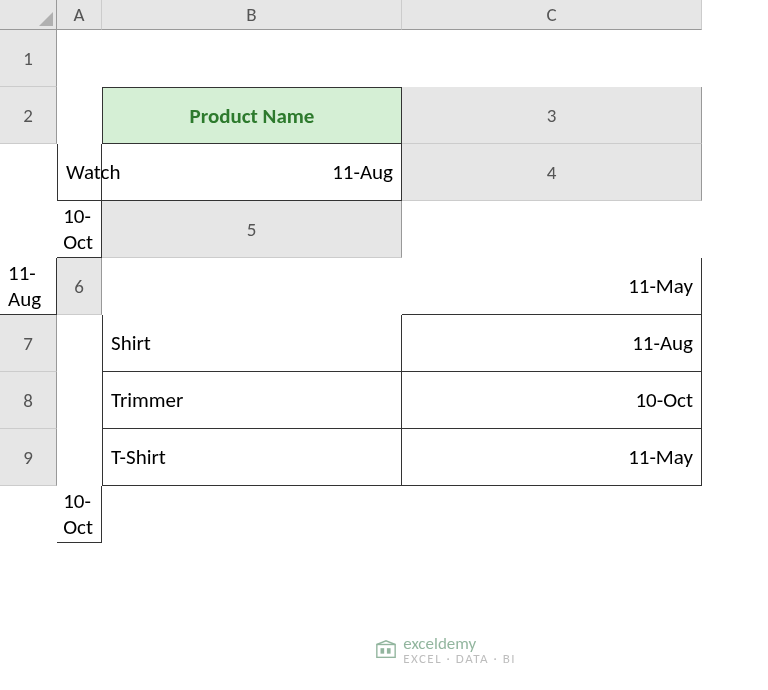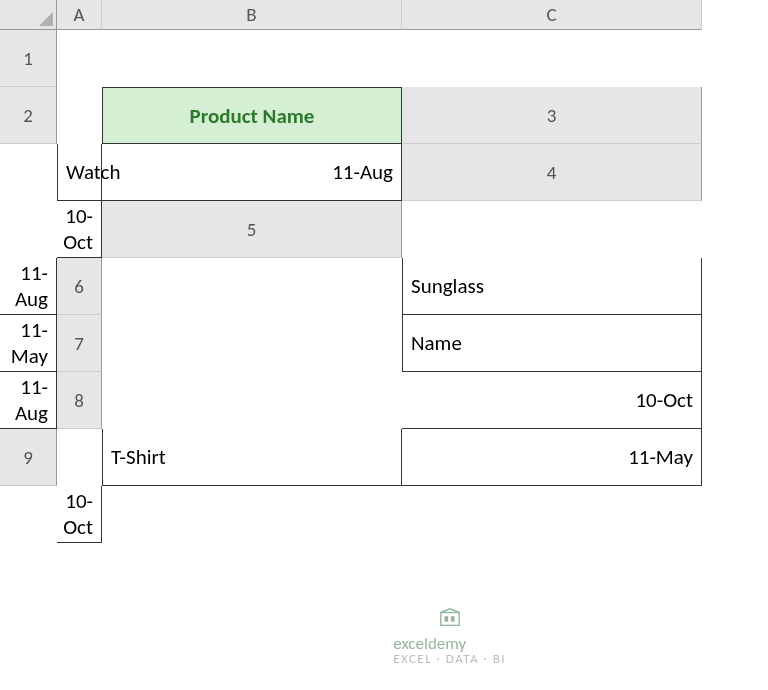--- a/index.html
+++ b/index.html
@@ -57,21 +57,20 @@
       font-size: 19px;
     }
     .cell {
       border-right: 1px solid #e0e0e0;
       border-bottom: 1px solid #e0e0e0;
       display: flex;
       align-items: center;
       padding: 4px 8px;
       font-size: 21px;
       color: #000;
-      text-align: right;
     }
     .cell.empty {
       border-right: none;
       border-bottom: none;
     }
     .table-header {
       background: #d5efd5;
       color: #2d7a2d;
       font-weight: bold;
       justify-content: center;
@@ -87,26 +86,25 @@
     .table-cell.left-col {
       border-right: 1px solid #333;
     }
     .table-cell.right-col {
       justify-content: flex-end;
       border-left: none;
     }
     .watermark {
       position: absolute;
       bottom: 25px;
-      right: 262px;
+      right: 252px;
       display: flex;
       align-items: center;
       gap: 6px;
       opacity: 0.55;
-      flex-direction: column;
     }
     .watermark-icon {
       width: 22px;
       height: 22px;
     }
     .watermark-text {
       display: flex;
       flex-direction: column;
       line-height: 1;
     }
@@ -148,30 +146,30 @@
   <div class="row-header">4</div>
   <div class="cell empty"></div>
   <div class="cell table-cell right-col">10-Oct</div>
 
   <div class="row-header">5</div>
   <div class="cell empty"></div>
   <div class="cell table-cell right-col">11-Aug</div>
 
   <div class="row-header">6</div>
   <div class="cell empty"></div>
-  <div class="cell table-cell left-col">Sunglass</div>
   <div class="cell table-cell right-col">11-May</div>
 
   <div class="row-header">7</div>
   <div class="cell empty"></div>
-  <div class="cell table-cell left-col">Name</div>
+  <div class="cell table-cell left-col">Shirt</div>
   <div class="cell table-cell right-col">11-Aug</div>
 
   <div class="row-header">8</div>
   <div class="cell empty"></div>
+  <div class="cell table-cell left-col">Trimmer</div>
   <div class="cell table-cell right-col">10-Oct</div>
 
   <div class="row-header">9</div>
   <div class="cell empty"></div>
   <div class="cell table-cell left-col">T-Shirt</div>
   <div class="cell table-cell right-col">11-May</div>
 
   <div class="cell empty"></div>
   <div class="cell table-cell right-col">10-Oct</div>
 </div>

